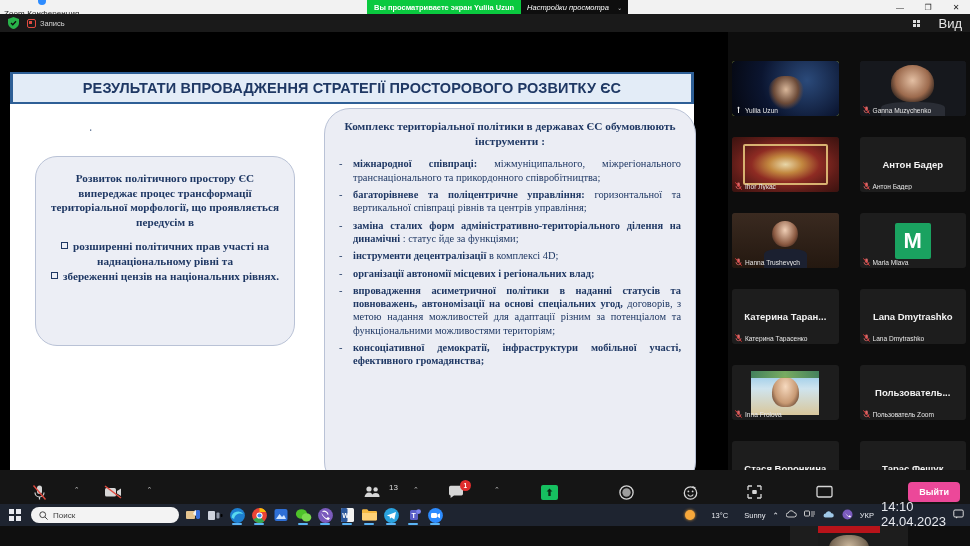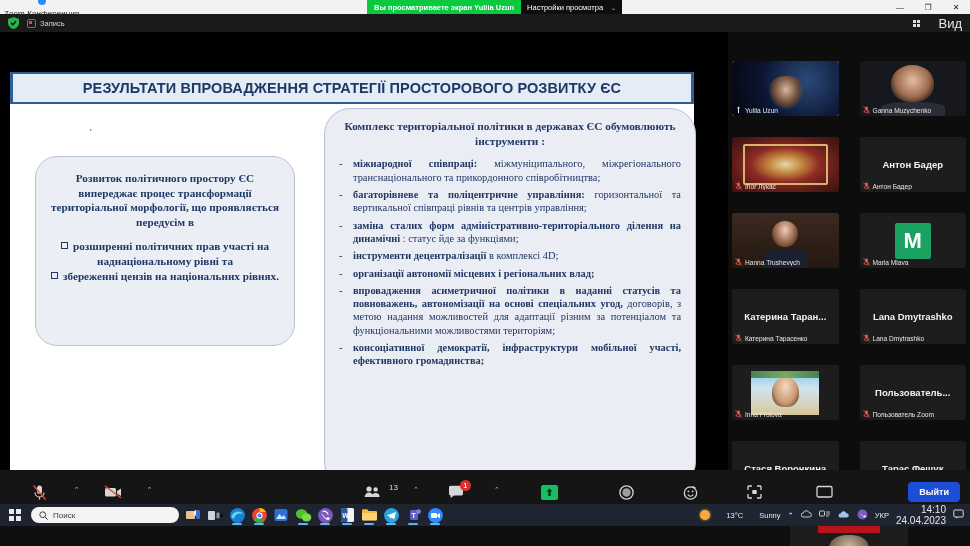--- a/index.html
+++ b/index.html
@@ -19,21 +19,21 @@
   .tb-left { display: flex; align-items: center; gap: 4px; padding-left: 4px; flex-direction: column; }
   .tb-dot { width: 8px; height: 8px; border-radius: 50%; background: #2d8cff; flex: none; }
   .tb-title { font-size: 8px; color: #1b1b1b; letter-spacing: .1px; white-space: nowrap; }
   .tb-center { position: absolute; left: 367px; top: 0; height: 14px; display: flex; align-items: center; }
   .tb-green {
     background: #0ac93f; color: #fff; font-size: 7.5px; font-weight: bold;
     height: 14px; display: flex; align-items: center; padding: 0 7px; white-space: nowrap;
   }
   .tb-viewopts {
     background: #0e0e0e; color: #ffffff; font-size: 7.5px; height: 14px;
-    display: flex; align-items: center; padding: 0 6px; gap: 8px; white-space: nowrap;
+    display: flex; align-items: center; padding: 0 6px; gap: 8px; white-space: nowrap; font-style: italic;
   }
   .tb-caret { font-size: 6px; color: #ccc; }
   .tb-winbtns { position: absolute; right: 0; top: 0; height: 14px; display: flex; }
   .winbtn {
     width: 28px; height: 14px; display: flex; align-items: center; justify-content: center;
     font-size: 8px; color: #222; background: transparent;
   }
 
   
   .subbar {
@@ -204,21 +204,21 @@
   .tb-left-grp { display: flex; align-items: flex-end; gap: 6px; padding-left: 12px; }
   .caret-up { color: #bdbdbd; font-size: 7px; margin-left: 1px; align-self: flex-start; padding-top: 4px; }
   .tb-center-grp { position: absolute; left: 348px; display: flex; align-items: center; gap: 10px; }
   .badge {
     position: absolute; top: -2px; right: 12px; background: #e02d2d; color: #fff;
     border-radius: 7px; font-size: 6.5px; min-width: 11px; height: 11px;
     display: flex; align-items: center; justify-content: center; padding: 0 3px; font-weight: bold;
   }
   .count-badge { color: #dcdcdc; font-size: 8px; margin-left: 2px; }
   .leave-btn {
-    position: absolute; right: 10px; top: 12px; background: #1d4ed8; color: #fff;
+    position: absolute; right: 10px; top: 12px; background: #ec4899; color: #fff;
     border: none; border-radius: 4px; font-size: 9px; padding: 5px 11px; font-weight: bold;
     font-family: "Liberation Sans", sans-serif; cursor: pointer;
   }
   .share-ico { background: #16c060; width: 17px; height: 15px; border-radius: 2px;
     display:flex; align-items:center; justify-content:center; }
 
   
   .taskbar {
     position: absolute; left: 0; top: 504px; width: 970px; height: 22px;
     background: #1e2430; display: flex; align-items: center; padding: 0 4px;
@@ -230,21 +230,21 @@
     width: 148px; height: 16px; background: #f3f3f3; border-radius: 9px; margin-left: 5px;
     display: flex; align-items: center; gap: 5px; padding: 0 8px;
   }
   .searchbox .txt { font-size: 8px; color: #3c3c3c; }
   .tb-icons { display: flex; align-items: center; gap: 2px; margin-left: 4px; }
   .tbi { width: 20px; height: 20px; border-radius: 3px; display: flex; align-items: center; justify-content: center; position: relative; }
   .tbi.open::after { content:""; position:absolute; bottom:0; left:5px; width:10px; height:2px; background:#5bb4f5; border-radius:1px; }
   .tray { position: absolute; right: 6px; display: flex; align-items: center; gap: 7px; color: #e7e9ee; font-size: 7.5px; }
   .tray .weather { display: flex; align-items: center; gap: 16px; }
   .sun { width: 10px; height: 10px; border-radius: 50%; background: #f7a83b; box-shadow: 0 0 3px #f7a83b; }
-  .clock { text-align: right; line-height: 1.15; font-size: 10px; }
+  .clock { text-align: left; line-height: 1.15; font-size: 13px; }
 </style>
 </head>
 <body>
 
 <div id="app">
 
   <div class="titlebar">
     <div class="tb-left">
       <span class="tb-dot"></span>
       <span class="tb-title">Zoom Конференция</span>

